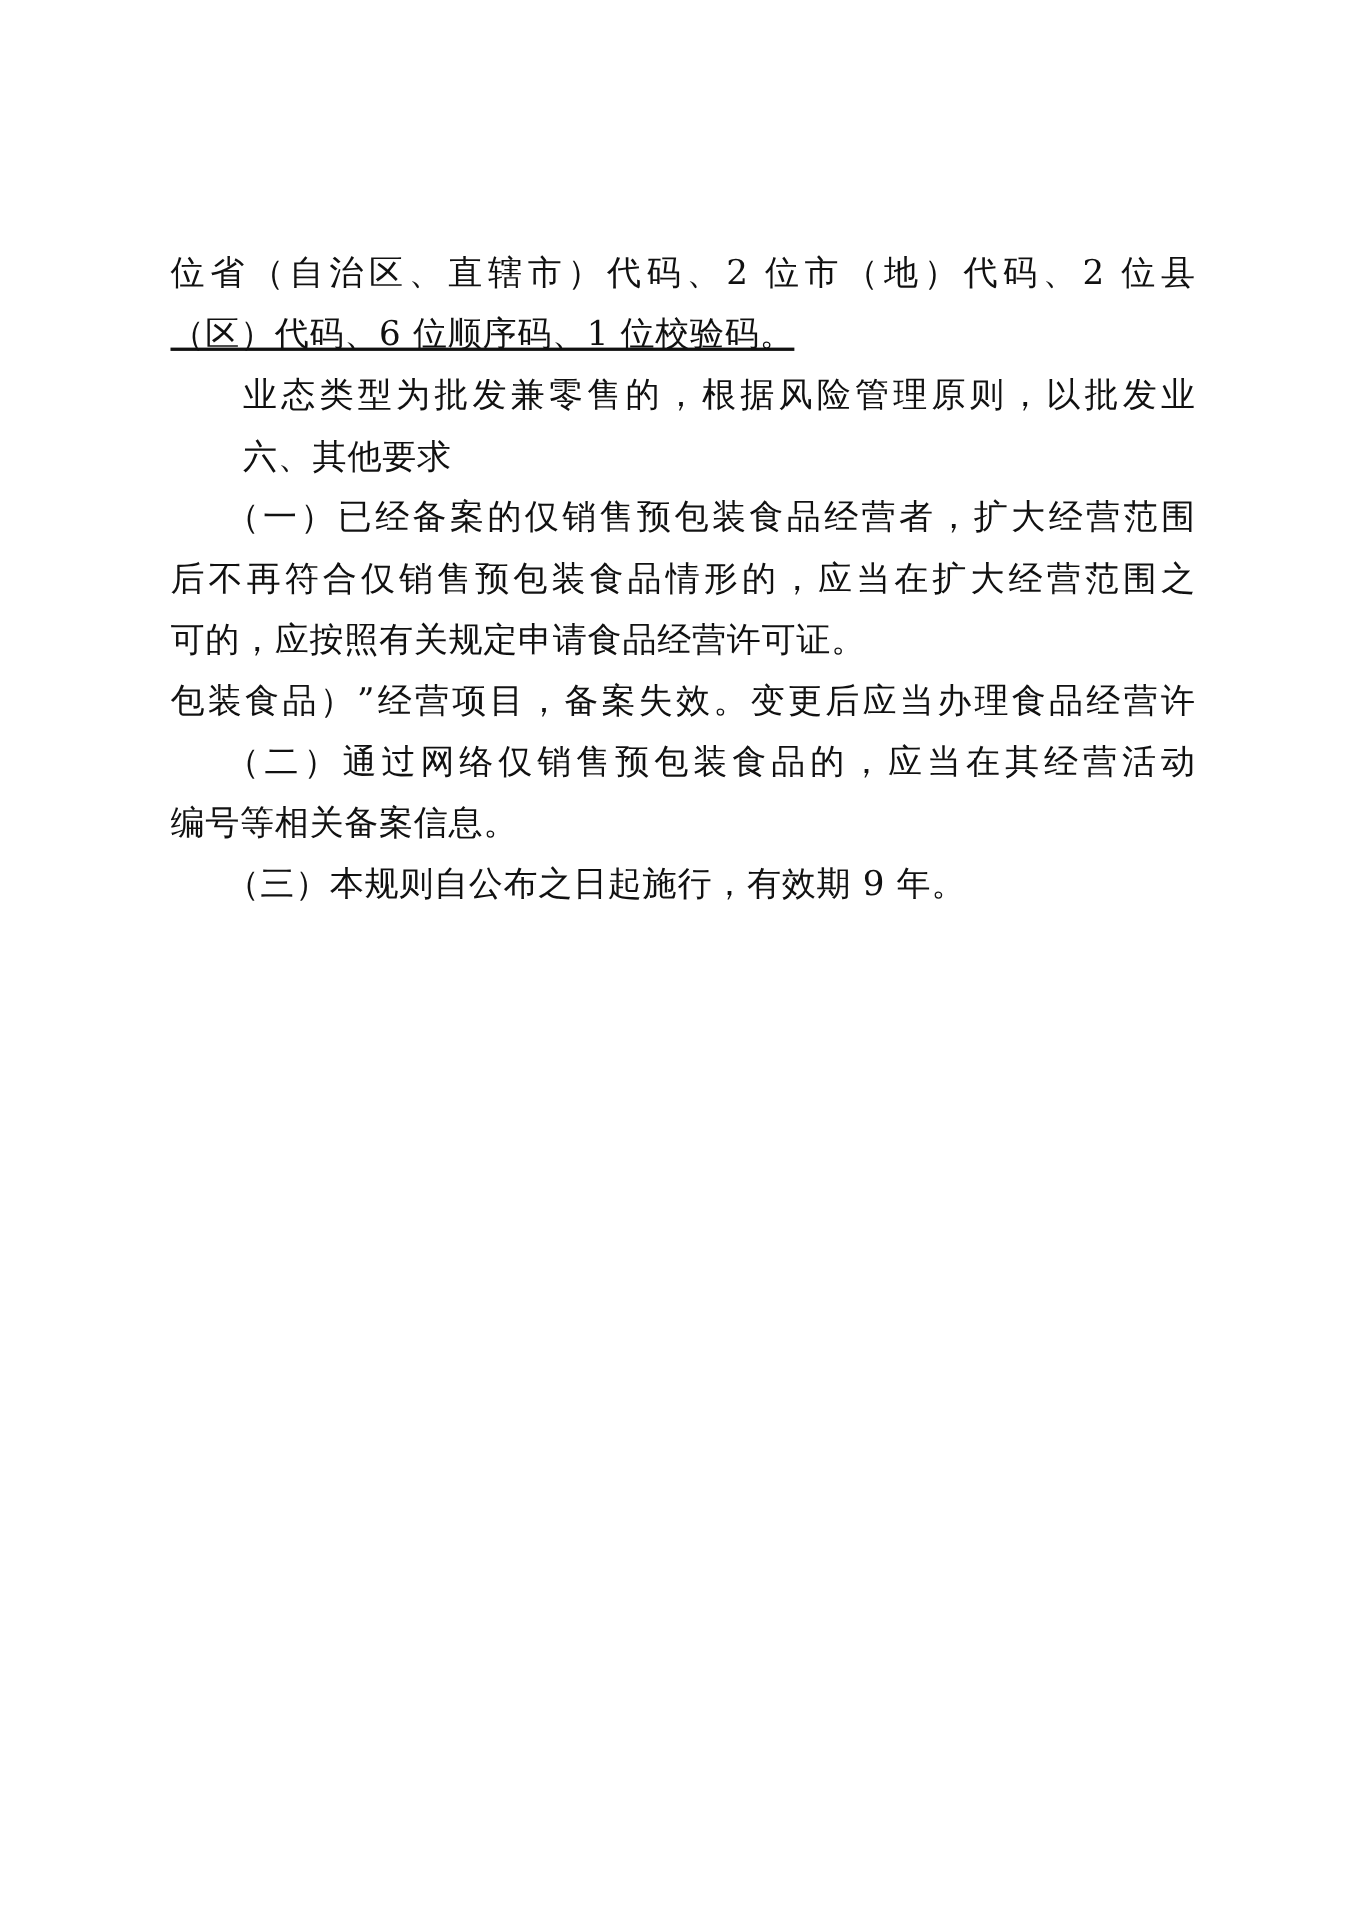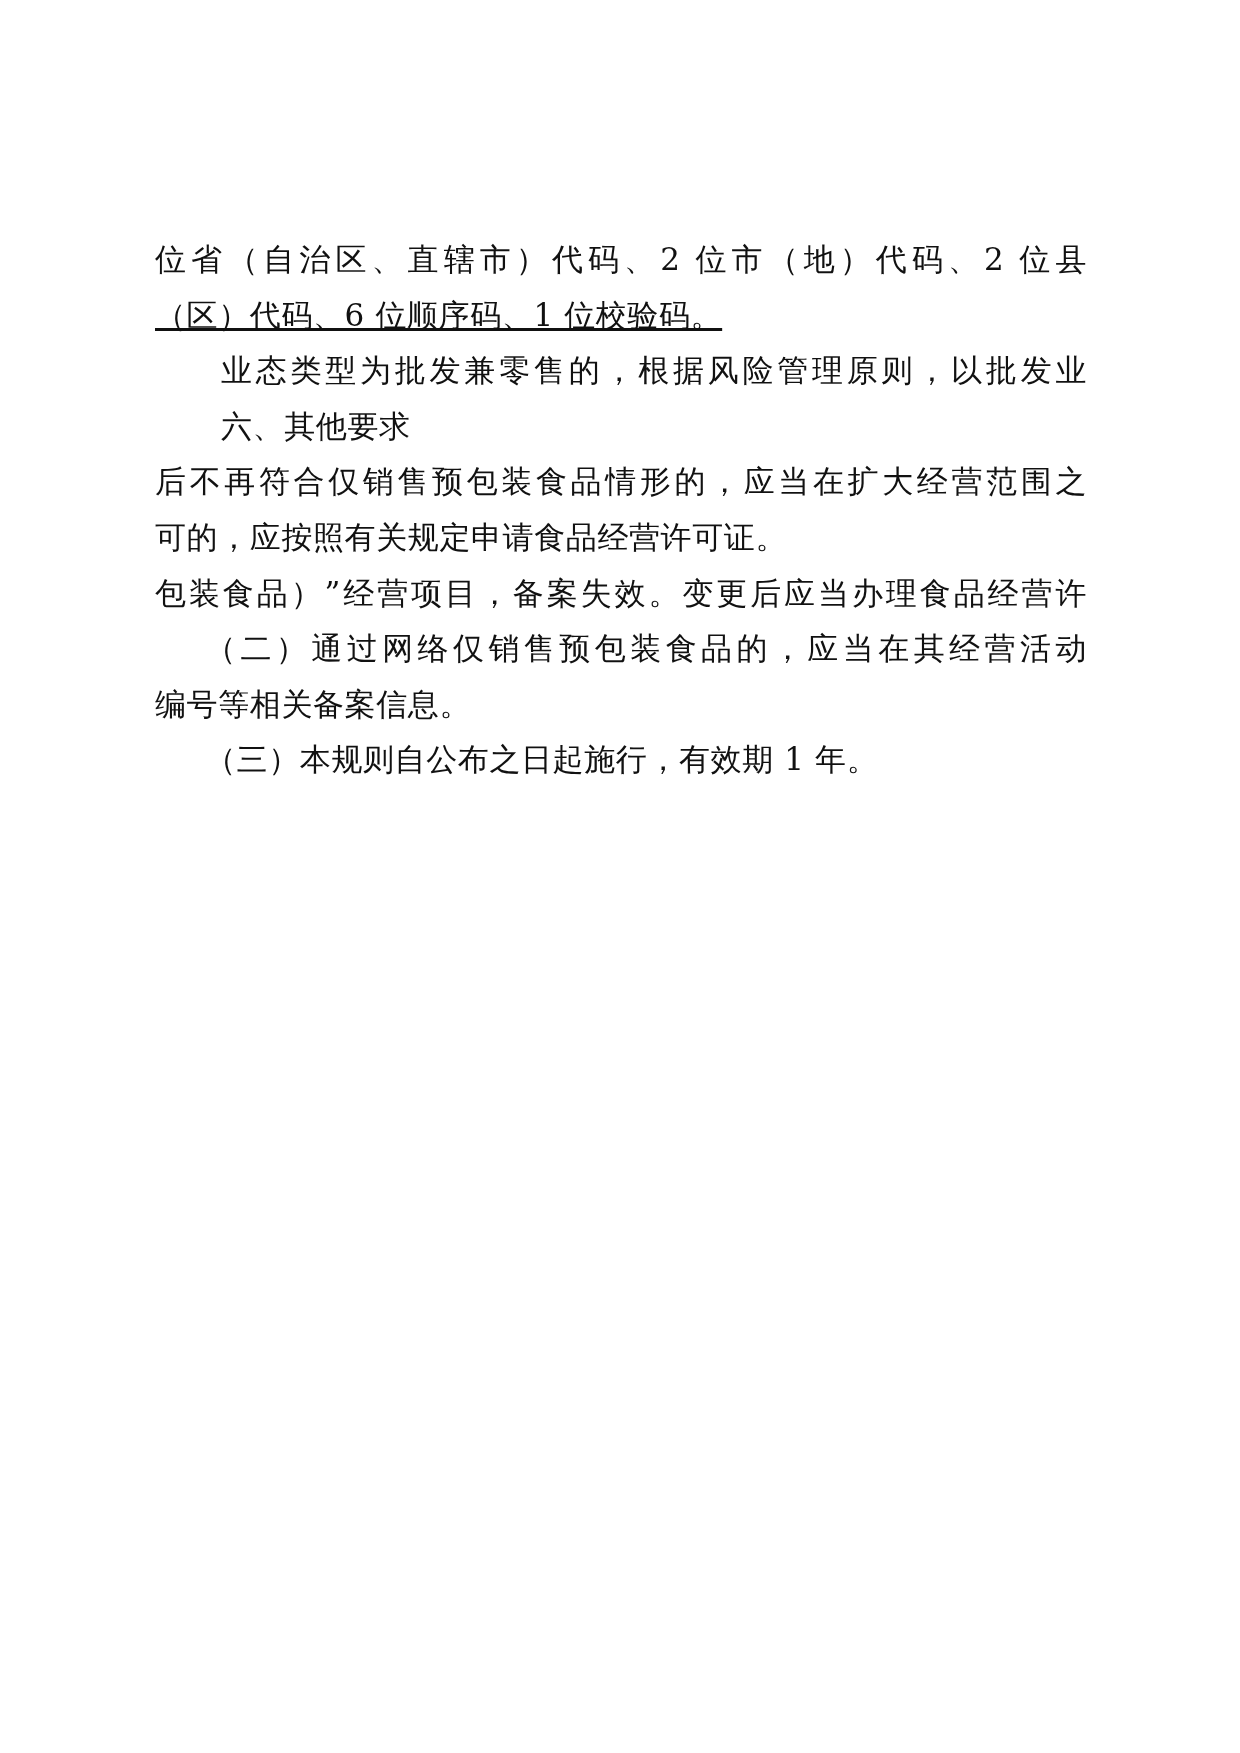--- a/index.html
+++ b/index.html
@@ -17,21 +17,21 @@
       position: absolute;
       left: 0;
       top: 0;
       width: 1240px;
       height: 1753px;
       background: #ffffff;
     }
     .body-text {
       position: absolute;
       left: 155px;
-      top: 232px;
+      top: 221px;
       width: 932px;
       font-family: "DejaVu Serif", "Liberation Serif", serif;
       font-size: 31px;
       line-height: 55.6px;
       color: #111111;
       letter-spacing: 0.6px;
     }
     .line {
       display: block;
       white-space: nowrap;
@@ -66,28 +66,29 @@
 
     <div>
       <span class="line indent">业态类型为批发兼零售的，根据风险管理原则，以批发业</span>
     </div>
 
     <div>
       <span class="line last indent">六、其他要求</span>
     </div>
 
     <div>
+      <span class="line indent-paren">（一）已经备案的仅销售预包装食品经营者，扩大经营范围</span>
       <span class="line">后不再符合仅销售预包装食品情形的，应当在扩大经营范围之</span>
       <span class="line last">可的，应按照有关规定申请食品经营许可证。</span>
       <span class="line">包装食品）”经营项目，备案失效。变更后应当办理食品经营许</span>
     </div>
 
     <div>
       <span class="line indent-paren">（二）通过网络仅销售预包装食品的，应当在其经营活动</span>
       <span class="line last">编号等相关备案信息。</span>
     </div>
 
     <div>
-      <span class="line last indent-paren">（三）本规则自公布之日起施行，有效期 1 年。</span>
+      <span class="line last indent-paren">（三）本规则自公布之日起施行，有效期 9 年。</span>
     </div>
 
   </div>
 </div>
 
 </body></html>

